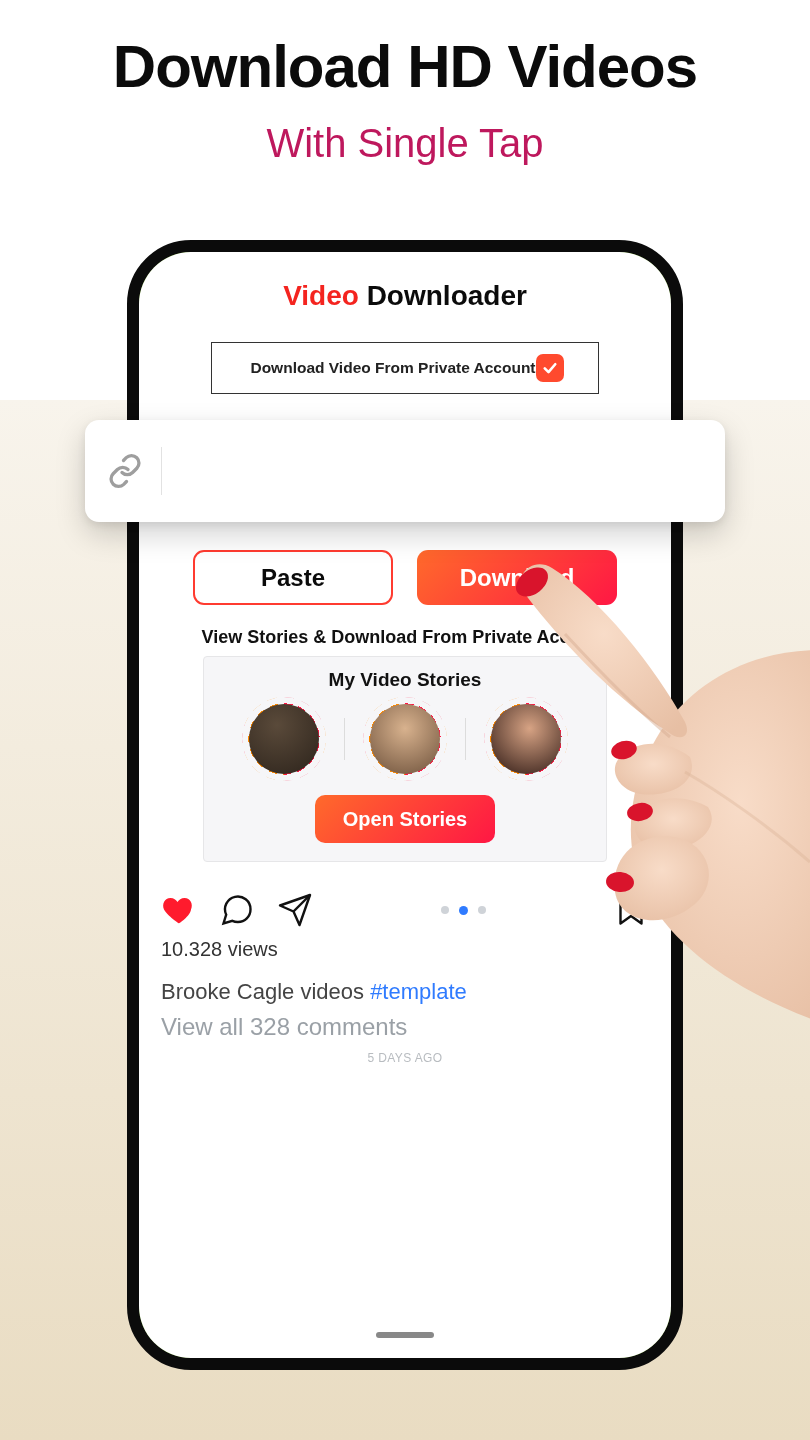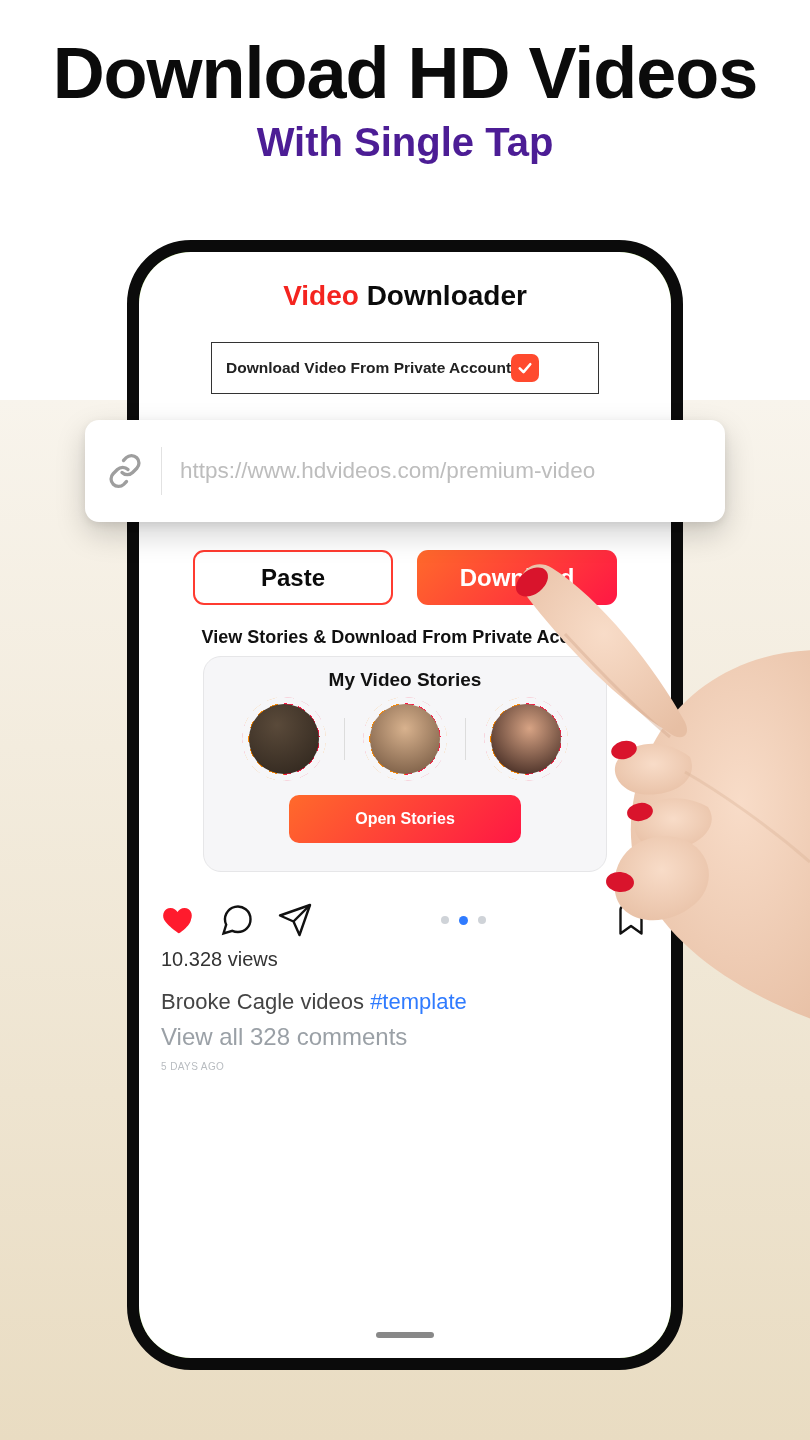--- a/index.html
+++ b/index.html
@@ -11,30 +11,30 @@
   position: relative;
   overflow: hidden;
 }
 
 
 .headline {
   text-align: center;
   padding-top: 32px;
 }
 .headline h1 {
-  font-size: 72px;
+  font-size: 60px;
   font-weight: 900;
   color: #0b0b0b;
   letter-spacing: -1px;
 }
 .headline h2 {
   font-size: 40px;
-  font-weight: 700;
-  color: #4c1d95;
-  margin-top: 6px;
+  font-weight: 400;
+  color: #be185d;
+  margin-top: 20px;
 }
 
 
 .phone {
   position: absolute;
   left: 50%;
   top: 240px;
   transform: translateX(-50%);
   width: 556px;
   height: 1130px;
@@ -73,21 +73,21 @@
 .app-title .black { color: #0b0b0b; }
 
 
 .private-row {
   margin: 30px auto 0;
   width: 388px;
   height: 52px;
   border: 1px solid #333;
   display: flex;
   align-items: center;
-  justify-content: flex-start;
+  justify-content: center;
   padding: 0 10px 0 14px;
 }
 .private-row .label {
   font-size: 15.5px;
   font-weight: 600;
   color: #222;
 }
 .check-badge {
   width: 28px;
   height: 28px;
@@ -173,22 +173,22 @@
   font-size: 18px;
   font-weight: 700;
   color: #111;
   margin-top: 22px;
 }
 .stories-card {
   margin: 8px auto 0;
   width: 404px;
   background: #f6f6f8;
   border: 1px solid #e6e6e8;
-  border-radius: 18px;
-  padding: 12px 16px 28px;
+  border-radius: 4px;
+  padding: 12px 16px 18px;
 }
 .stories-card .title {
   text-align: center;
   font-size: 19px;
   font-weight: 800;
   color: #111;
   margin-bottom: 10px;
 }
 .avatars {
   display: flex;
@@ -231,26 +231,26 @@
 .avatar-img.a2 { background: radial-gradient(circle at 50% 35%, #d8b28e, #6d513b); }
 .avatar-img.a3 { background: radial-gradient(circle at 55% 35%, #d7a384, #2a1612); }
 .av-div {
   width: 1px;
   height: 42px;
   background: #dcdcdc;
   margin: 0 22px;
 }
 .open-stories {
   margin: 18px auto 0;
-  width: 232px;
+  width: 180px;
   height: 48px;
   border-radius: 10px;
   background: linear-gradient(135deg, #ff6a2b 0%, #ff1744 100%);
   color: #fff;
-  font-size: 16px;
+  font-size: 20px;
   font-weight: 700;
   display: flex;
   align-items: center;
   justify-content: center;
   cursor: pointer;
 }
 
 
 .post-actions {
   display: flex;
@@ -263,21 +263,21 @@
 .dot.active { background: #2f7bff; width: 9px; height: 9px; }
 .icon { width: 36px; height: 36px; color: #111; }
 .heart-filled { color: #ff1b2d; fill: #ff1b2d; }
 
 
 .post-meta { margin: 10px 22px 0; }
 .views { font-size: 20px; color: #333; }
 .caption-line { font-size: 22px; color: #444; margin-top: 18px; }
 .caption-line .tag { color: #2f7bff; }
 .view-comments { font-size: 24px; color: #9aa0a6; margin-top: 8px; }
-.timestamp { font-size: 10px; color: #b8bcc0; letter-spacing: 0.4px; margin-top: 10px; }
+.timestamp { font-size: 12px; color: #b8bcc0; letter-spacing: 0.4px; margin-top: 10px; text-align: center; }
 
 
 .home-indicator {
   position: absolute;
   bottom: 20px;
   left: 50%;
   transform: translateX(-50%);
   width: 58px;
   height: 6px;
   border-radius: 4px;
@@ -391,21 +391,20 @@
 
     <div class="home-indicator"></div>
   </div>
 
   <div class="url-bar">
     <svg class="link-icon" viewBox="0 0 24 24" fill="none" stroke="currentColor" stroke-width="2.2" stroke-linecap="round">
         <path d="M10 13a5 5 0 0 0 7.07 0l2.83-2.83a5 5 0 0 0-7.07-7.07L11 5"></path>
         <path d="M14 11a5 5 0 0 0-7.07 0L4.1 13.83a5 5 0 0 0 7.07 7.07L13 19"></path>
       </svg>
     <div class="vdiv"></div>
-    <input type="text" placeholder="https://www.hdvideos.com/premium-video" style="">
   </div>
 </div>
 
 <div class="hand">
   <svg viewBox="0 0 380 540">
     <defs>
       <radialGradient id="skin" cx="50%" cy="40%" r="70%">
         <stop offset="0%" stop-color="#f8dcc8"></stop>
         <stop offset="100%" stop-color="#e7bfa4"></stop>
       </radialGradient>

